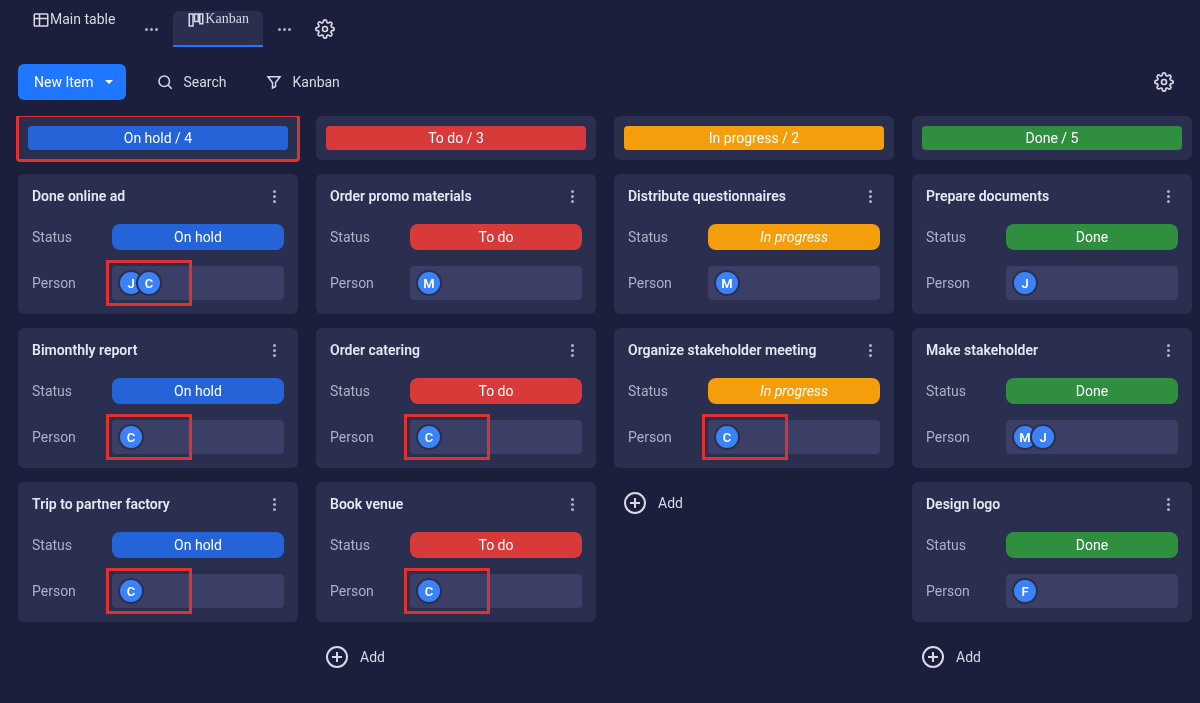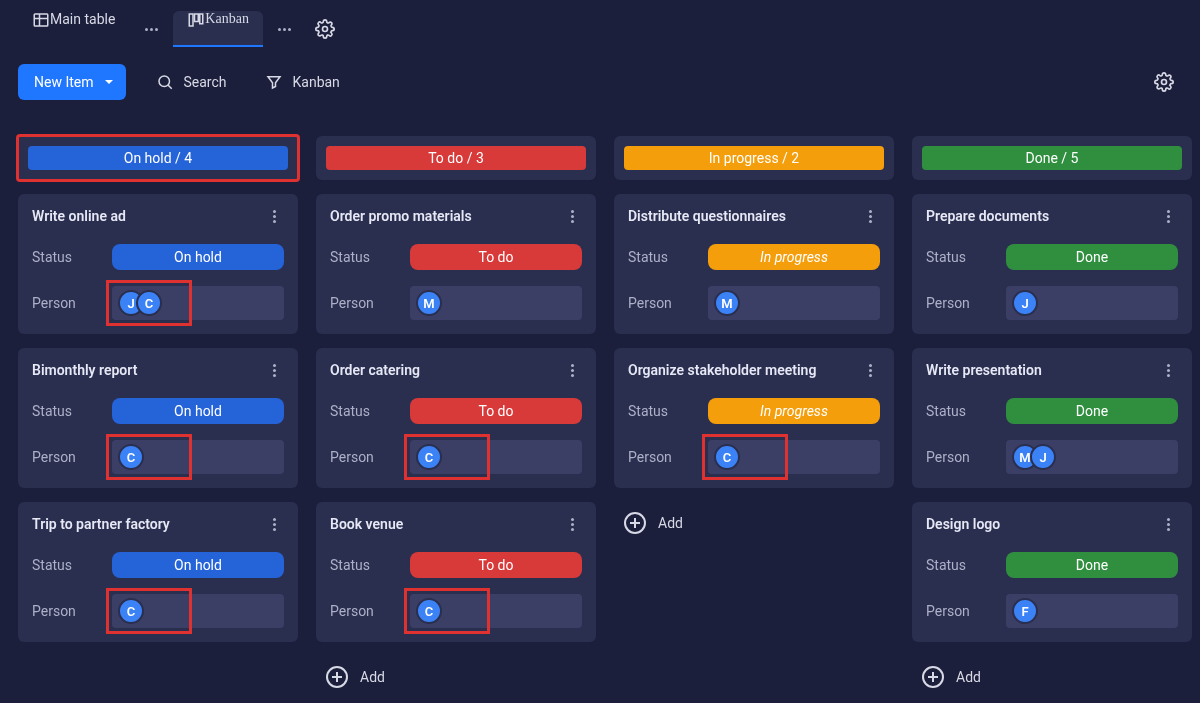--- a/index.html
+++ b/index.html
@@ -41,21 +41,21 @@
   .new-item{display:flex;align-items:center;gap:10px;background:var(--blue);color:#fff;border-radius:6px;height:36px;padding:0 12px 0 16px;}
   .new-item .caret{width:10px;height:10px;}
   .tb-btn{display:flex;align-items:center;gap:10px;height:36px;padding:0 8px;color:var(--text);}
   .tb-btn .icon-slot{width:18px;height:18px;display:inline-flex;}
   .spacer{flex:1;}
   .right-gear{margin-right:6px;}
 
   
   .board{display:flex;gap:18px;padding:0 18px 18px 18px;overflow:hidden;}
   .col{width:280px;flex:0 0 280px;display:flex;flex-direction:column;gap:14px;}
-  .col-header-wrap{background:var(--panel);border-radius:6px;padding:10px;margin-top:20px;}
+  .col-header-wrap{background:var(--panel);border-radius:6px;padding:10px;}
   .col-header{height:24px;border-radius:4px;display:flex;align-items:center;justify-content:center;font-size:14px;color:#fff;}
   .col-header.blue{background:var(--blue-flat);}
   .col-header.red{background:var(--red);}
   .col-header.orange{background:var(--orange);}
   .col-header.green{background:var(--green);}
 
   .card{background:var(--panel);border-radius:6px;padding:0;overflow:hidden;}
   .card-top{display:flex;align-items:center;justify-content:space-between;padding:12px 14px 10px 14px;}
   .card-title{font-weight:600;font-size:14px;color:#e6e8f5;}
   .dots-v{display:flex;flex-direction:column;gap:2px;align-items:center;justify-content:center;width:20px;height:20px;}
@@ -168,21 +168,21 @@
   </div>
 </div>
 
 <div class="board" id="board">
     <div class="col">
       <div class="col-header-wrap highlight">
         <div class="col-header blue">On hold / 4</div>
       </div>
       <div class="card">
         <div class="card-top">
-          <div class="card-title">Write online ad</div>
+          <div class="card-title">Done online ad</div>
           <div class="dots-v">
             <span></span>
             <span></span>
             <span></span>
           </div>
         </div>
         <div class="row">
           <div class="row-label">Status</div>
           <div class="row-value">
             <div class="status-pill blue">On hold</div>
@@ -432,21 +432,21 @@
             <div class="person-cell">
               <div class="avatars">
                 <div class="avatar">J</div>
               </div>
             </div>
           </div>
         </div>
       </div>
       <div class="card">
         <div class="card-top">
-          <div class="card-title">Write presentation</div>
+          <div class="card-title">Make stakeholder</div>
           <div class="dots-v">
             <span></span>
             <span></span>
             <span></span>
           </div>
         </div>
         <div class="row">
           <div class="row-label">Status</div>
           <div class="row-value">
             <div class="status-pill green">Done</div>

